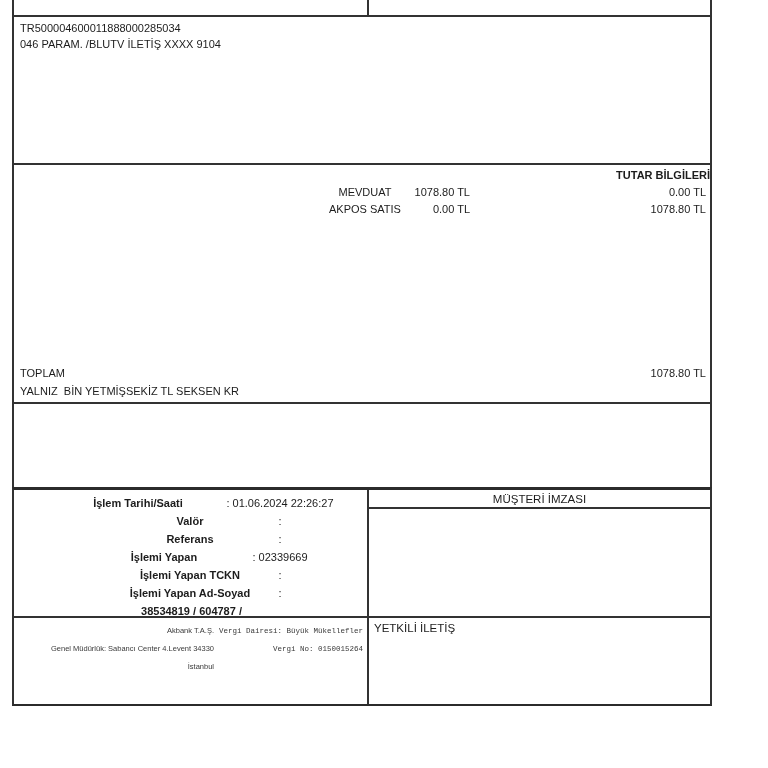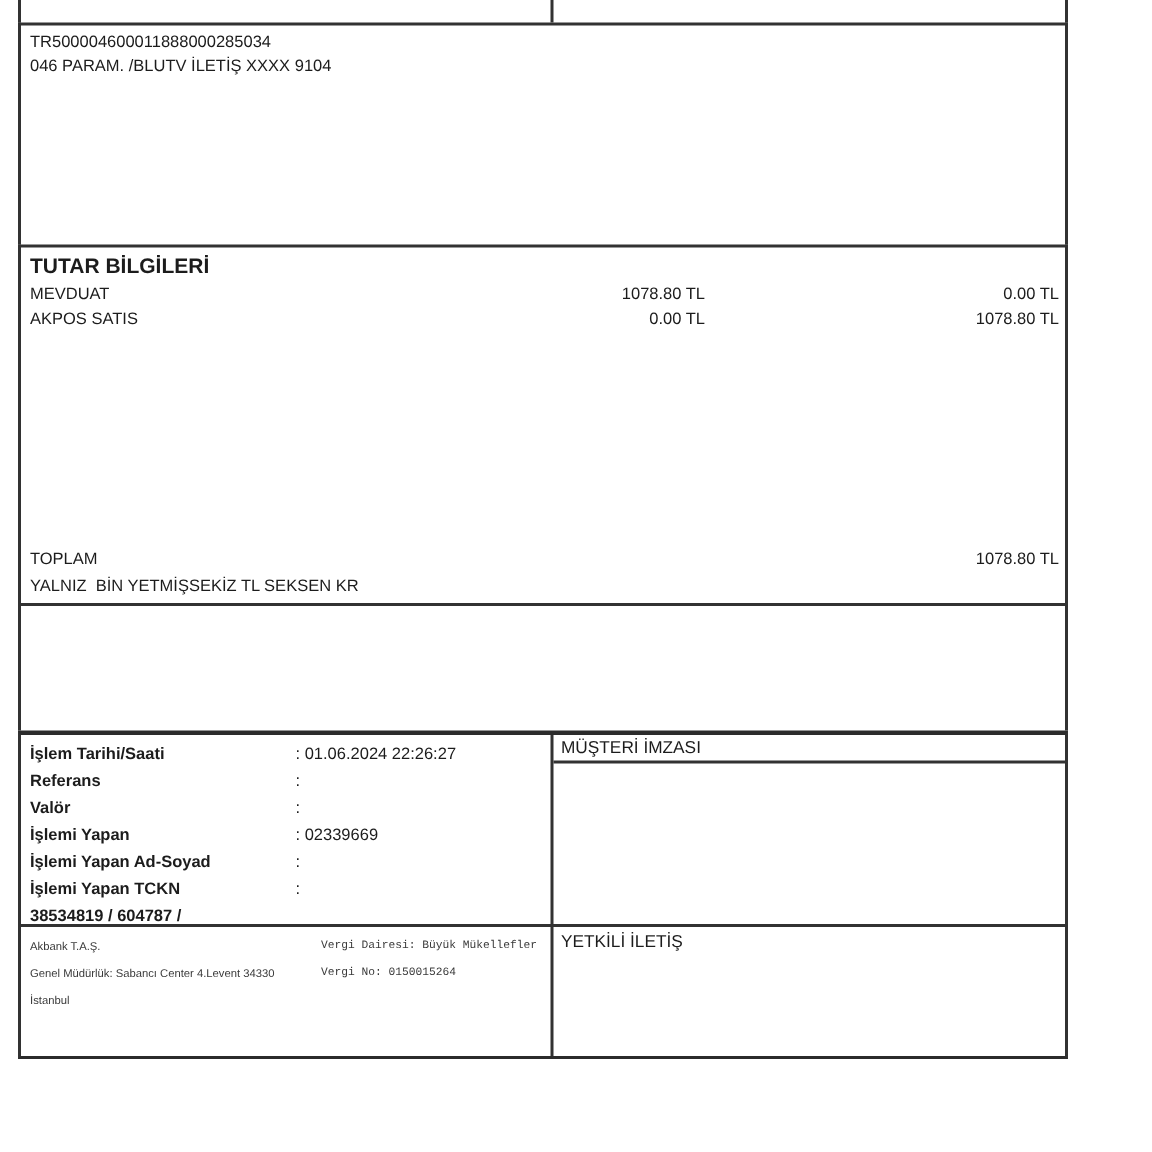--- a/index.html
+++ b/index.html
@@ -36,27 +36,29 @@
     line-height:16px;
   }
   .sec-amounts{
     height:239px;
     border-top:2px solid #323232;
     padding:4px 0 0 0;
     font-size:11px;
   }
   .amt-header{
     font-weight:bold;
-    font-size:14px;
+    font-size:11px;
     padding:0 0 3px 6px;
+    text-align:right;
   }
   .amt-row{
     position:relative;
     height:17px;
     line-height:17px;
+    text-align:center;
   }
   .amt-row .lbl{padding-left:6px;}
   .amt-row .debit{
     position:absolute; right:240px; top:0;
   }
   .amt-row .credit{
     position:absolute; right:4px; top:0;
   }
   .total-row{
     position:absolute;
@@ -76,20 +78,21 @@
     line-height:15px;
   }
   .sec-empty{
     height:85px;
     border-top:2px solid #323232;
   }
   .sec-details{
     height:129px;
     border-top:3px solid #2b2b2b;
     display:flex;
+    text-align:center;
   }
   .details-left{
     box-sizing:border-box;
     width:355px;
     border-right:2px solid #323232;
     padding:4px 4px 0 6px;
     font-size:11px;
   }
   .detail-row{
     height:18px; line-height:18px;
@@ -127,20 +130,21 @@
     padding:4px 4px 0 6px;
     font-size:7.5px;
     color:#3a3a3a;
     display:flex;
   }
   .footer-col1{width:194px;}
   .footer-col2{flex:1;font-family:Liberation Mono, monospace;}
   .footer-line{
     height:18px; line-height:18px;
     white-space:nowrap;
+    text-align:right;
   }
   .footer-right{
     flex:1;
     box-sizing:border-box;
   }
   .footer-right .sig-header{border-bottom:none; padding-top:4px;}
 </style>
 </head>
 <body>
 
@@ -178,33 +182,33 @@
   </div>
 
   <div class="sec sec-empty"></div>
 
   <div class="sec sec-details">
     <div class="details-left">
       <div class="detail-row">
         <span class="dlbl">İşlem Tarihi/Saati</span><span>: 01.06.2024 22:26:27</span>
       </div>
       <div class="detail-row">
+        <span class="dlbl">Valör</span><span>:</span>
+      </div>
+      <div class="detail-row">
         <span class="dlbl">Referans</span><span>:</span>
       </div>
       <div class="detail-row">
-        <span class="dlbl">Valör</span><span>:</span>
-      </div>
-      <div class="detail-row">
         <span class="dlbl">İşlemi Yapan</span><span>: 02339669</span>
       </div>
       <div class="detail-row">
+        <span class="dlbl">İşlemi Yapan TCKN</span><span>:</span>
+      </div>
+      <div class="detail-row">
         <span class="dlbl">İşlemi Yapan Ad-Soyad</span><span>:</span>
-      </div>
-      <div class="detail-row">
-        <span class="dlbl">İşlemi Yapan TCKN</span><span>:</span>
       </div>
       <div class="branch-line">38534819 / 604787 /</div>
     </div>
     <div class="details-right">
       <div class="sig-header">MÜŞTERİ İMZASI</div>
     </div>
   </div>
 
   <div class="sec sec-footer">
     <div class="footer-left">

